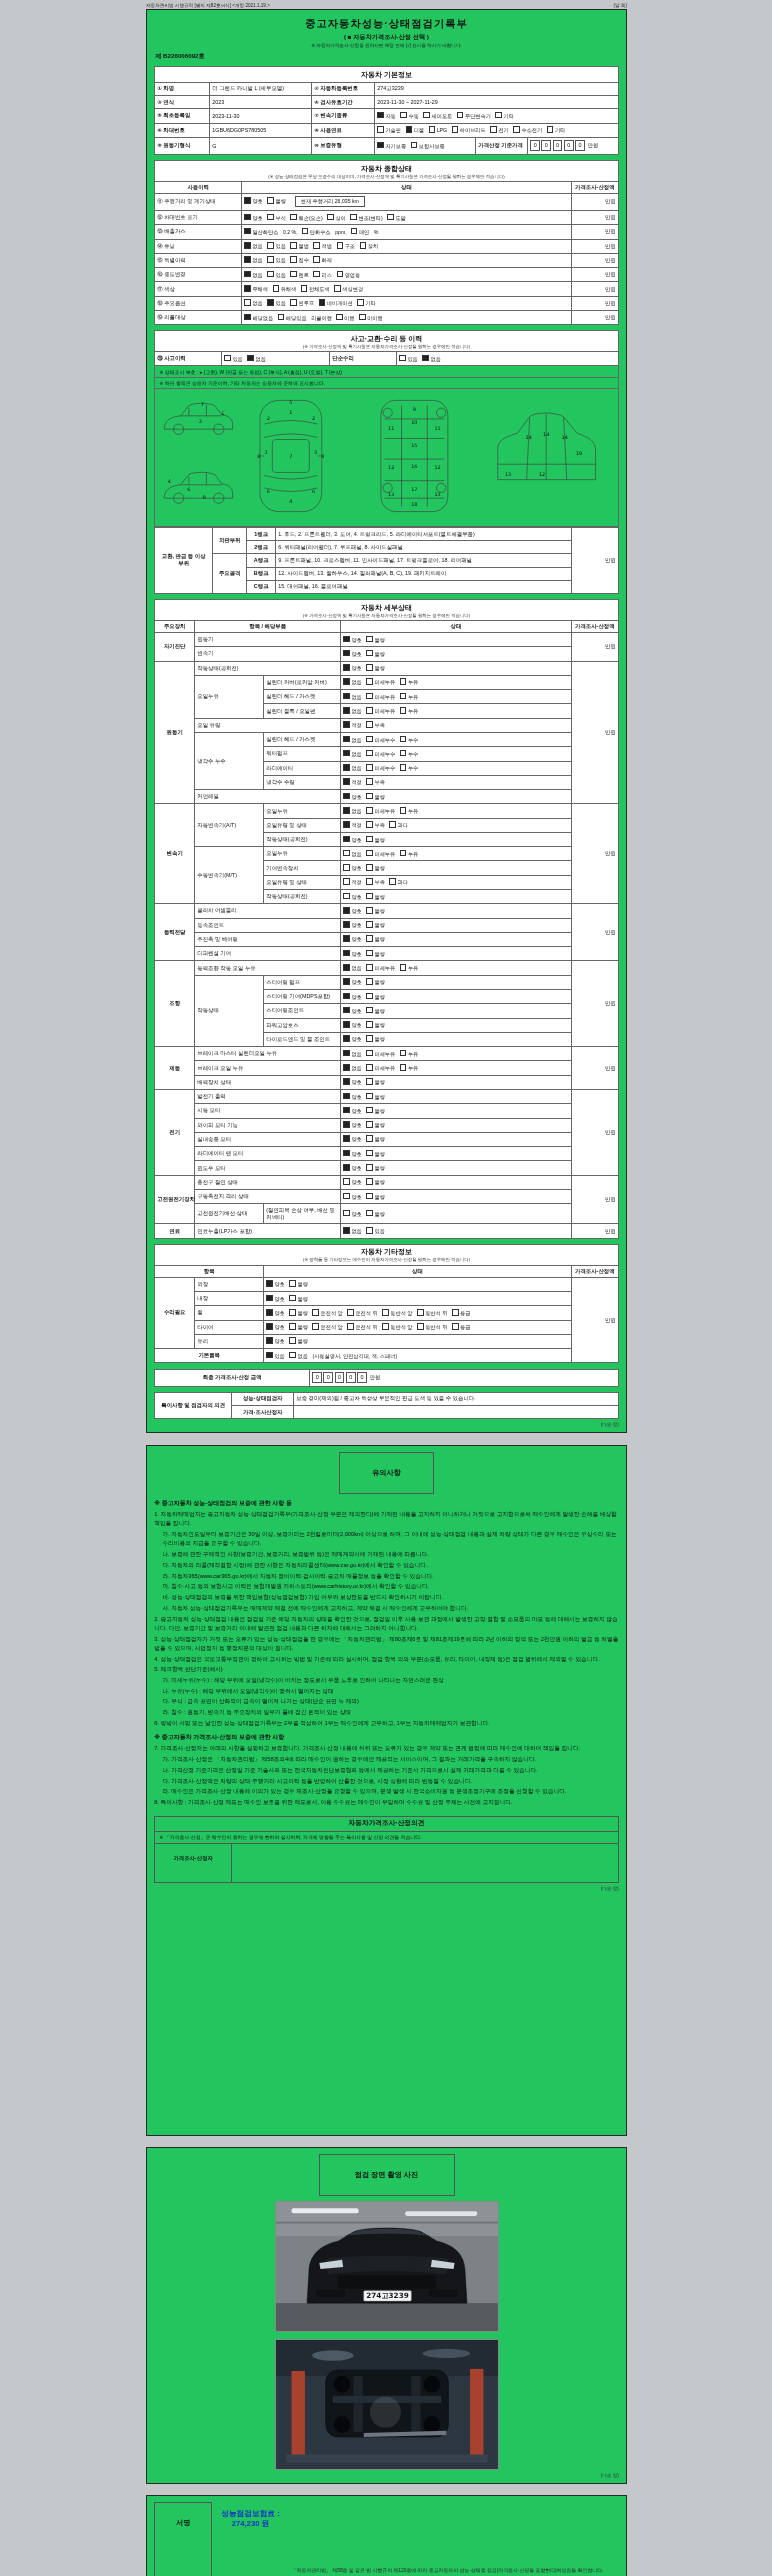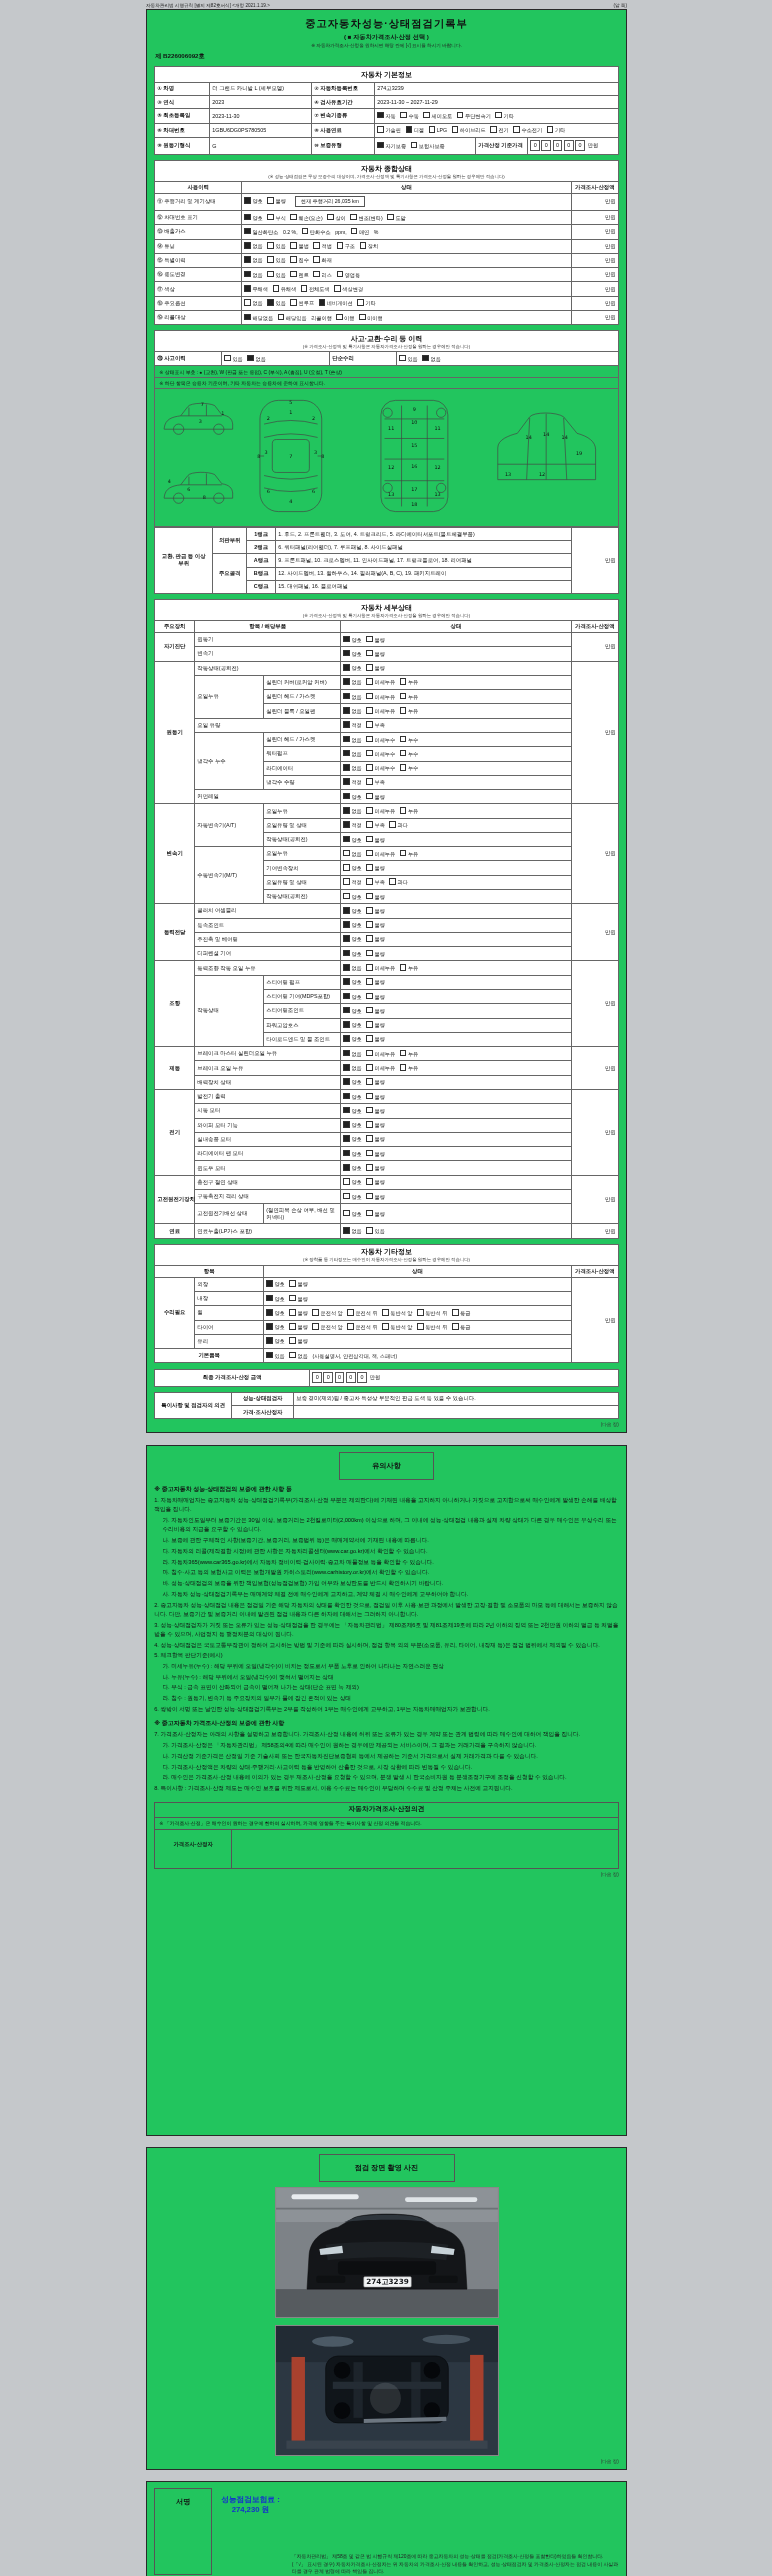--- a/index.html
+++ b/index.html
@@ -29,21 +29,21 @@
   td.grp{text-align:center;font-weight:bold;}
   .opt{display:inline-block;margin-right:4.6px;font-size:5.2px;white-space:nowrap;}
   .cb{display:inline-block;width:4.6px;height:4.6px;border:0.5px solid #333;background:#fff;margin-right:1.5px;vertical-align:-0.5px;}
   .cb.on{background:#222;}
   .plain{display:inline-block;margin-right:4.1px;font-size:5.2px;}
   .boxed{display:inline-block;border:0.5px solid #555;padding:1px 5.2px;font-size:5.2px;margin-left:4.1px;}
   .digit{display:inline-block;width:7.7px;height:8.8px;border:0.5px solid #555;text-align:center;font-size:5.4px;line-height:8.8px;margin-right:1.5px;background:#fff;}
   .legend{font-size:4.9px;border:0.5px solid #666;border-top:none;padding:2.1px 4.1px;}
   .diagrams{border:0.5px solid #666;border-top:none;padding:3.1px 2.1px;}
   .marker{text-align:right;font-size:4.6px;color:#333;margin-top:3.1px;}
-  .notes-title{border:0.5px solid #555;width:93px;margin:1px auto 5.2px;text-align:center;font-weight:bold;font-size:7.2px;padding:8px 0;}
+  .notes-title{border:0.5px solid #555;width:93px;margin:1px auto 5.2px;text-align:center;font-weight:bold;font-size:7.2px;padding:15px 0;}
   .note-head{font-size:6px;font-weight:bold;margin:5.2px 0 2.1px;}
   .note-p{font-size:5.7px;line-height:1.62;margin:1.5px 0;}
   .lv0{margin-left:0;}
   .lv1{margin-left:8.2px;}
   .opinion-box{border:0.5px solid #555;margin-top:8.2px;}
   .opinion-title{text-align:center;font-weight:bold;font-size:6.7px;border-bottom:0.5px solid #555;padding:2.6px 0;}
   .opinion-note{font-size:4.9px;padding:2.6px 4.1px;border-bottom:0.5px solid #555;}
   .opinion-body{display:flex;}
   .opinion-lab{width:77px;border-right:0.5px solid #555;font-size:5.4px;font-weight:bold;text-align:center;padding:11.3px 2.1px;box-sizing:border-box;}
   .opinion-text{flex:1;min-height:32px;font-size:5.4px;padding:3.1px;}

